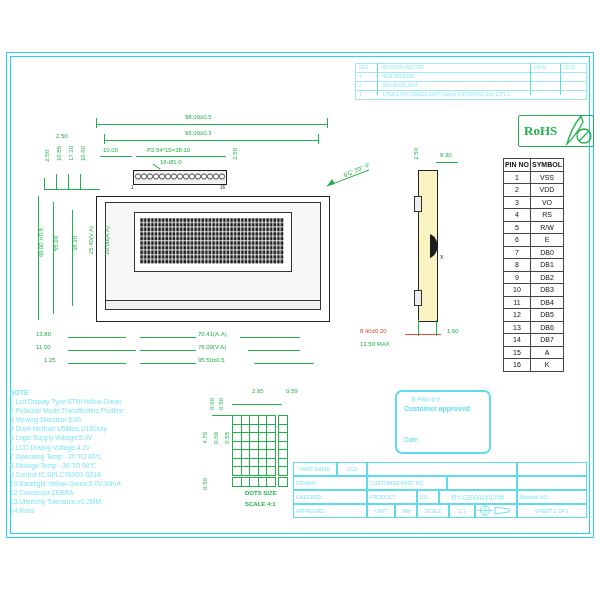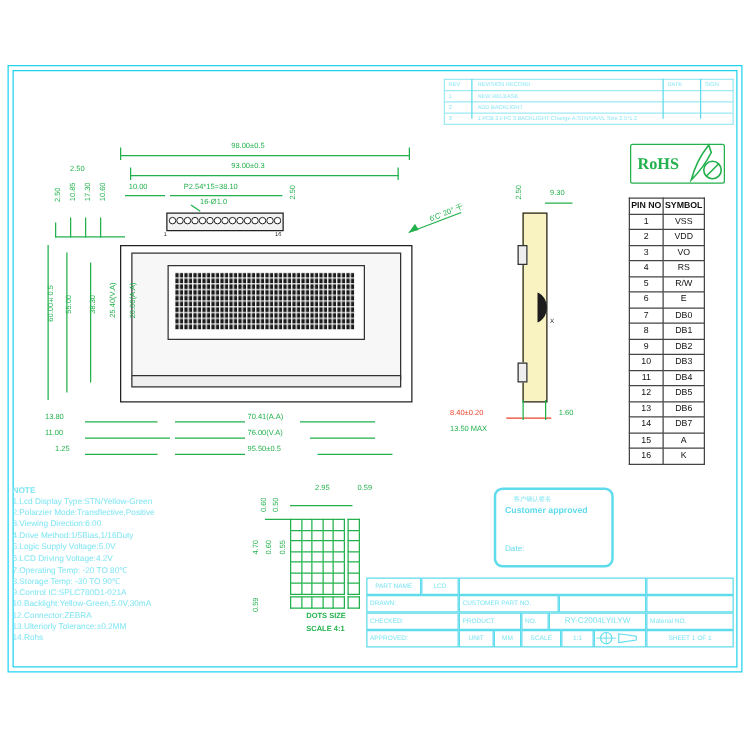--- a/index.html
+++ b/index.html
@@ -59,21 +59,21 @@
     <div class="row">
       <div class="c" style="left:3px;">3</div>
       <div class="c" style="left:26px;width:190px;">1.PCB 2.FPC 3.BACKLIGHT Change A:STN/VA/VL Size 2.5*1.2</div>
     </div>
   </div>
 
   <div class="lnc abs" style="left:377px;top:63px;width:1px;height:32px;"></div>
   <div class="lnc abs" style="left:530px;top:63px;width:1px;height:32px;"></div>
   <div class="lnc abs" style="left:560px;top:63px;width:1px;height:32px;"></div>
 
-  <div class="abs" style="left:504px;top:115px;width:74px;height:30px;border:1.2px solid #22b14c;border-radius:2px;">
+  <div class="abs" style="left:518px;top:115px;width:74px;height:30px;border:1.2px solid #22b14c;border-radius:2px;">
     <div class="abs" style="left:5px;top:7px;font-size:13px;font-weight:bold;color:#22b14c;font-family:'Liberation Serif',serif;">RoHS</div>
     <svg class="abs" style="left:40px;top:-2px;" width="36" height="34" viewBox="0 0 36 34">
       <path d="M22 2 C14 12, 10 22, 8 30 C14 24, 20 16, 24 8 Z" fill="none" stroke="#22b14c" stroke-width="1.3"></path>
       <circle cx="25" cy="22" r="7" fill="none" stroke="#22b14c" stroke-width="1.3"></circle>
       <line x1="20" y1="27" x2="30" y2="17" stroke="#22b14c" stroke-width="1.3"></line>
     </svg>
   </div>
 
   <table class="grid abs" style="left:503px;top:158px;">
     <tbody>

